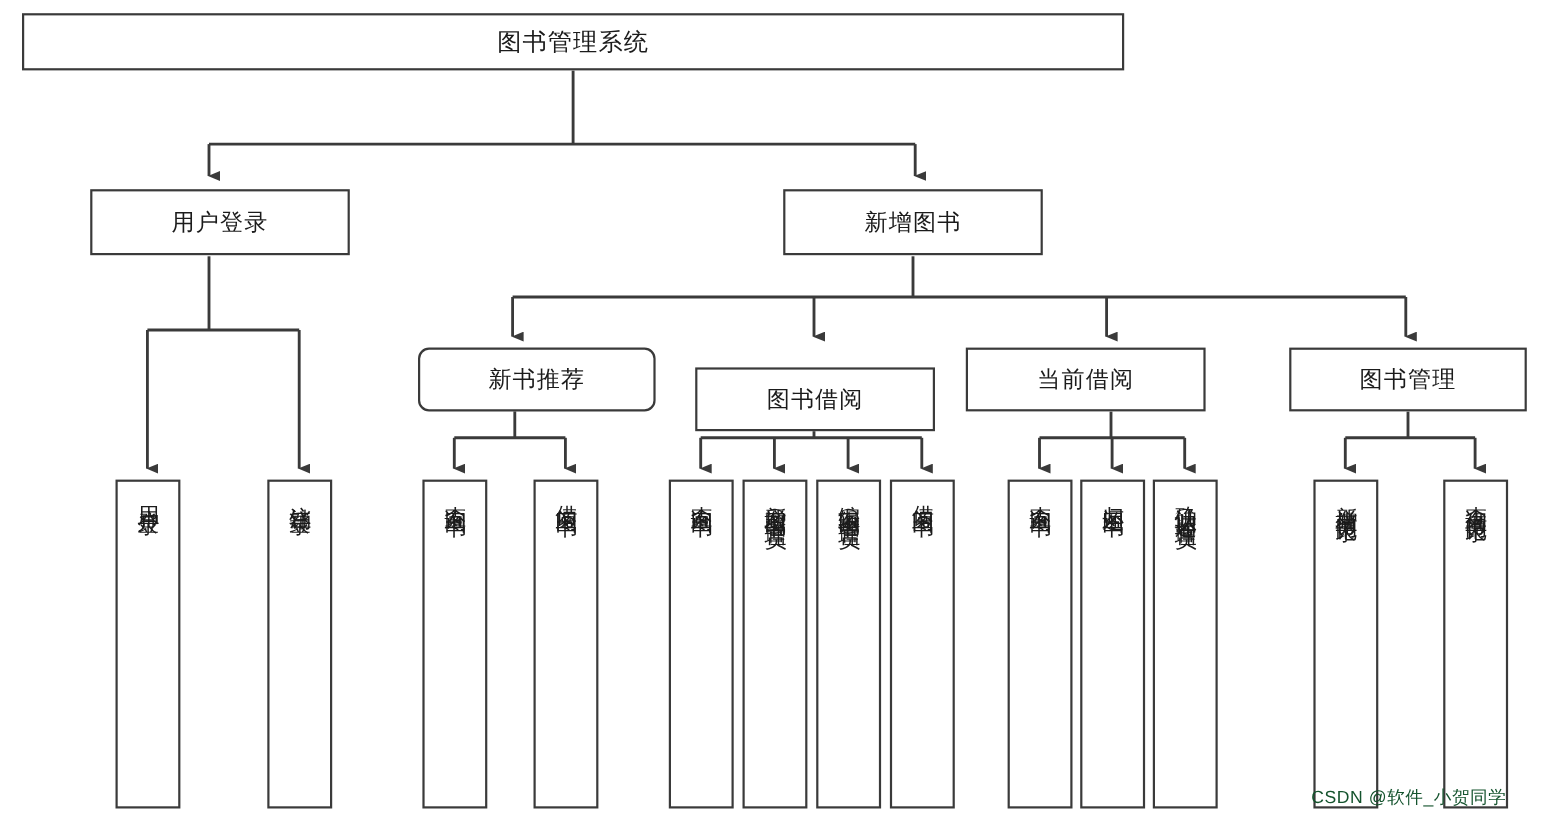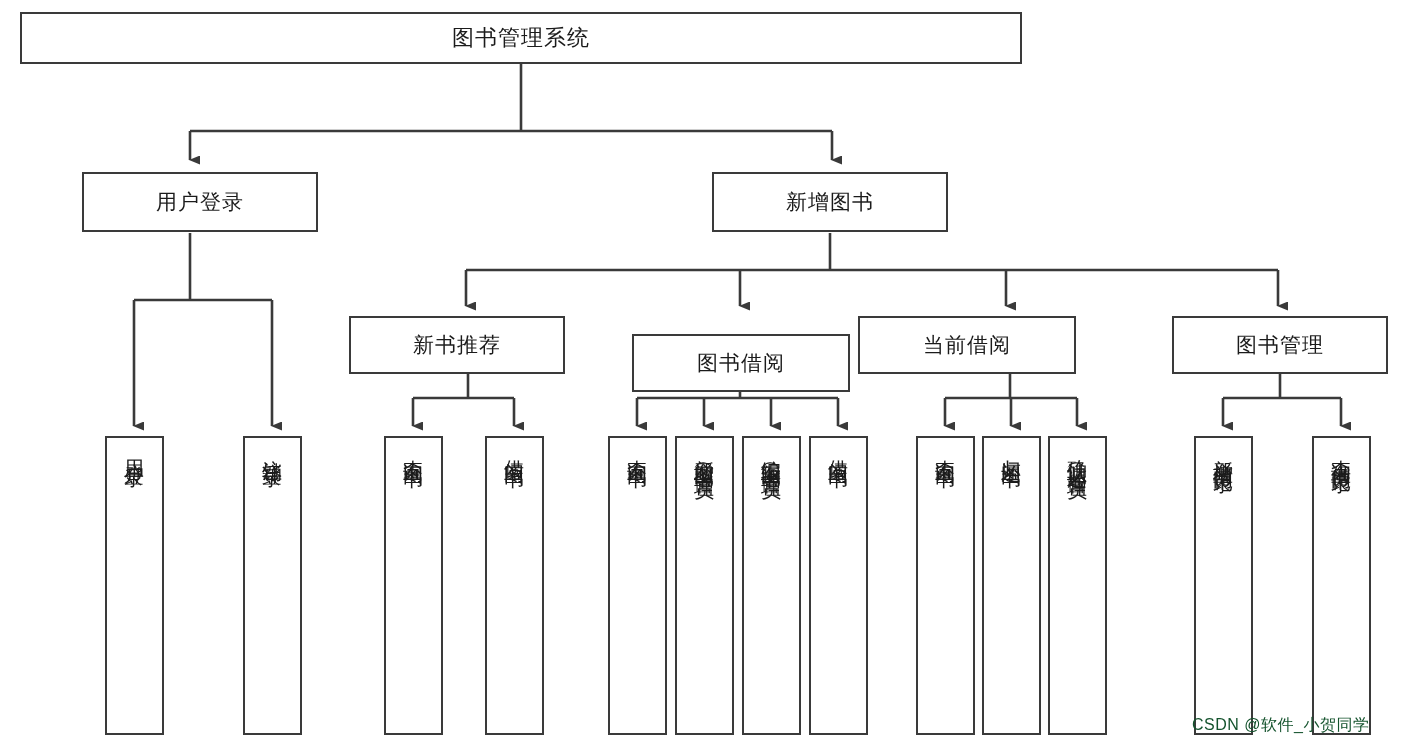--- a/index.html
+++ b/index.html
@@ -132,29 +132,29 @@
   </div>
 
   <div class="node level2" style="left:82px; top:172px; width:236px; height:60px;">
     <span class="htext">用户登录</span>
   </div>
 
   <div class="node level2" style="left:712px; top:172px; width:236px; height:60px;">
     <span class="htext">新增图书</span>
   </div>
 
-  <div class="node level3" style="left:349px; top:316px; width:216px; height:58px;">
+  <div class="node level3" style="left:380px; top:316px; width:216px; height:58px;border-radius:10px;">
     <span class="htext">新书推荐</span>
   </div>
 
   <div class="node level3" style="left:632px; top:314px; width:218px; height:58px;margin-top:20px;">
     <span class="htext">图书借阅</span>
   </div>
 
-  <div class="node level3" style="left:858px; top:316px; width:218px; height:58px;">
+  <div class="node level3" style="left:878px; top:316px; width:218px; height:58px;">
     <span class="htext">当前借阅</span>
   </div>
 
   <div class="node level3" style="left:1172px; top:316px; width:216px; height:58px;">
     <span class="htext">图书管理</span>
   </div>
 
   <div class="node leaf" style="left:105px; top:436px; width:59px; height:299px;">
     <span class="vtext">用户登录</span>
   </div>

